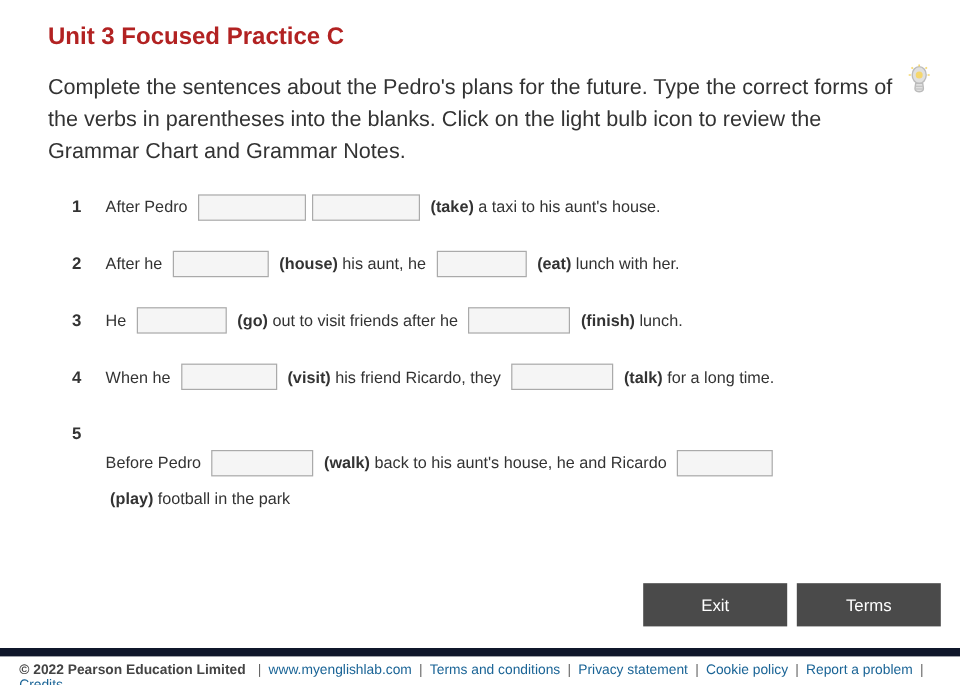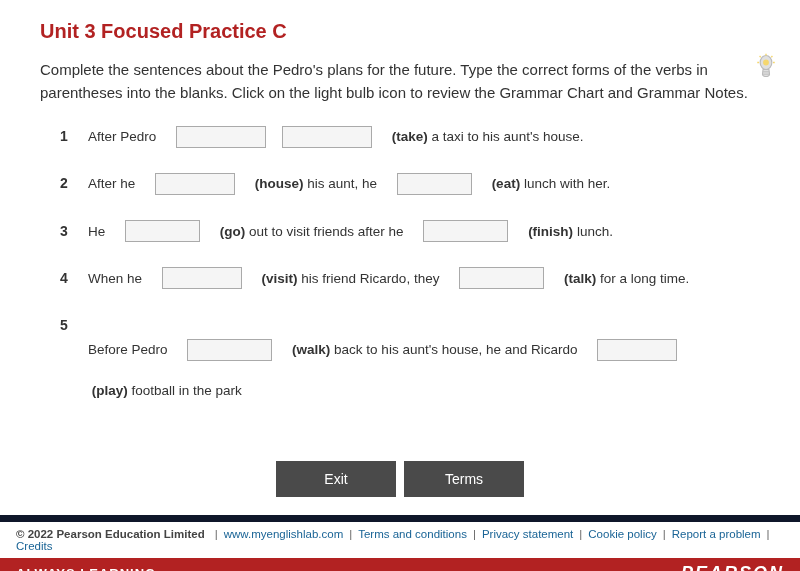--- a/index.html
+++ b/index.html
@@ -19,21 +19,21 @@
       padding: 20px 40px;
       overflow: hidden;
     }
     .unit-title {
       color: #b22222;
       font-size: 20px;
       font-weight: bold;
       margin-bottom: 16px;
     }
     .instructions {
-      font-size: 15px;
+      font-size: 18px;
       color: #333;
       line-height: 1.5;
       margin-bottom: 20px;
       max-width: 720px;
     }
     .lightbulb {
       position: absolute;
       top: 52px;
       right: 20px;
       width: 28px;
@@ -58,36 +58,36 @@
       font-weight: bold;
       min-width: 20px;
       margin-right: 8px;
       font-size: 14px;
     }
     .sentence-text {
       font-size: 13.5px;
       display: flex;
       align-items: baseline;
       flex-wrap: wrap;
-      gap: 16px;
+      gap: 5px;
     }
     .fill-input {
       border: 1px solid #aaa;
       background: #f5f5f5;
       height: 22px;
       font-size: 13px;
       padding: 2px 4px;
       outline: none;
       vertical-align: middle;
     }
     .buttons-area {
       display: flex;
-      justify-content: center;
+      justify-content: flex-end;
       gap: 8px;
-      padding: 16px 0 18px 0;
+      padding: 16px 16px 18px 0;
     }
     .btn {
       width: 120px;
       height: 36px;
       background: #4a4a4a;
       color: #fff;
       border: none;
       font-size: 14px;
       cursor: pointer;
       font-weight: 500;

